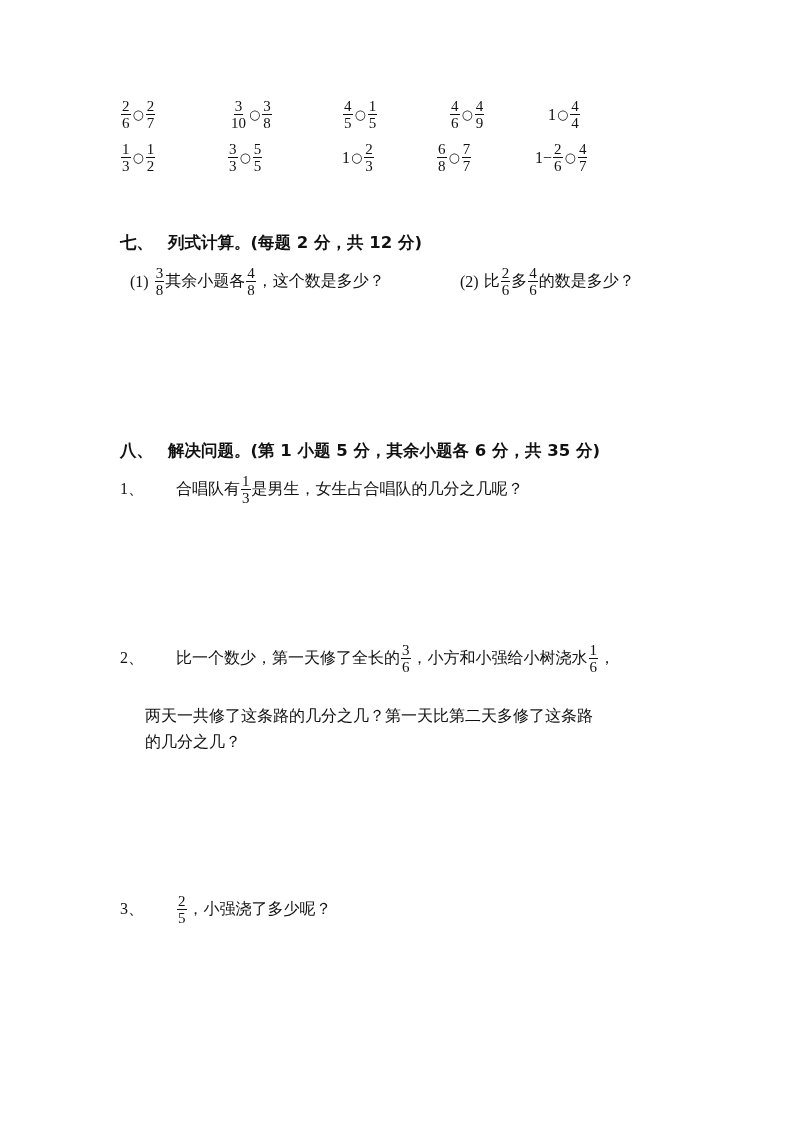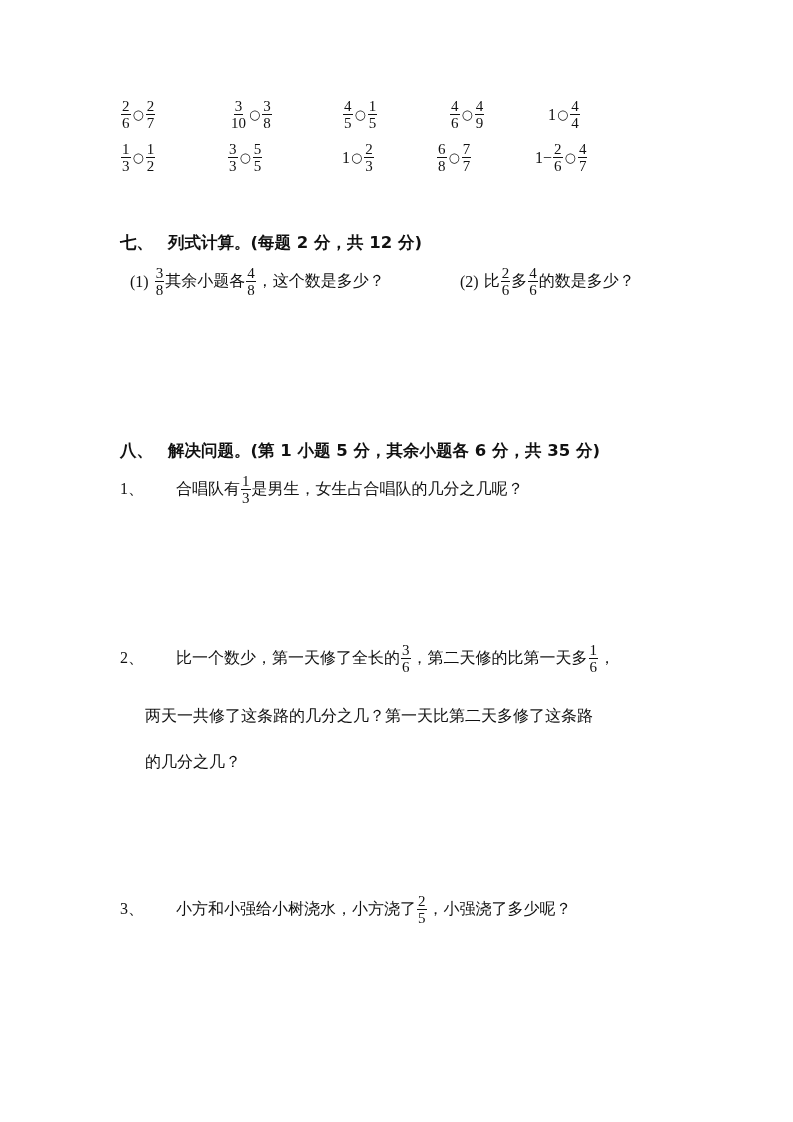--- a/index.html
+++ b/index.html
@@ -185,31 +185,30 @@
   <span>是男生，女生占合唱队的几分之几呢？</span>
 </div>
 
 <div class="abs line" style="left:120px;top:642px;">
   <span class="qnum" style="width:56px;display:inline-block;">2、</span>
   <span>比一个数少，第一天修了全长的</span>
   <span class="frac">
       <span class="num">3</span>
       <span class="den">6</span>
     </span>
-  <span>，第二天修的比第一天多</span>
+  <span>，小方和小强给小树浇水</span>
   <span class="frac">
       <span class="num">1</span>
       <span class="den">6</span>
     </span>
   <span>，</span>
 </div>
 <div class="abs line" style="left:145px;top:706px;">两天一共修了这条路的几分之几？第一天比第二天多修了这条路</div>
-<div class="abs line" style="left:145px;top:732px;margin-top:20px;">的几分之几？</div>
+<div class="abs line" style="left:145px;top:732px;">的几分之几？</div>
 
 <div class="abs line" style="left:120px;top:893px;">
   <span class="qnum" style="width:56px;display:inline-block;">3、</span>
-  <span>小方和小强给小树浇水，小方浇了</span>
   <span class="frac">
       <span class="num">2</span>
       <span class="den">5</span>
     </span>
   <span>，小强浇了多少呢？</span>
 </div>
 
 </body></html>

